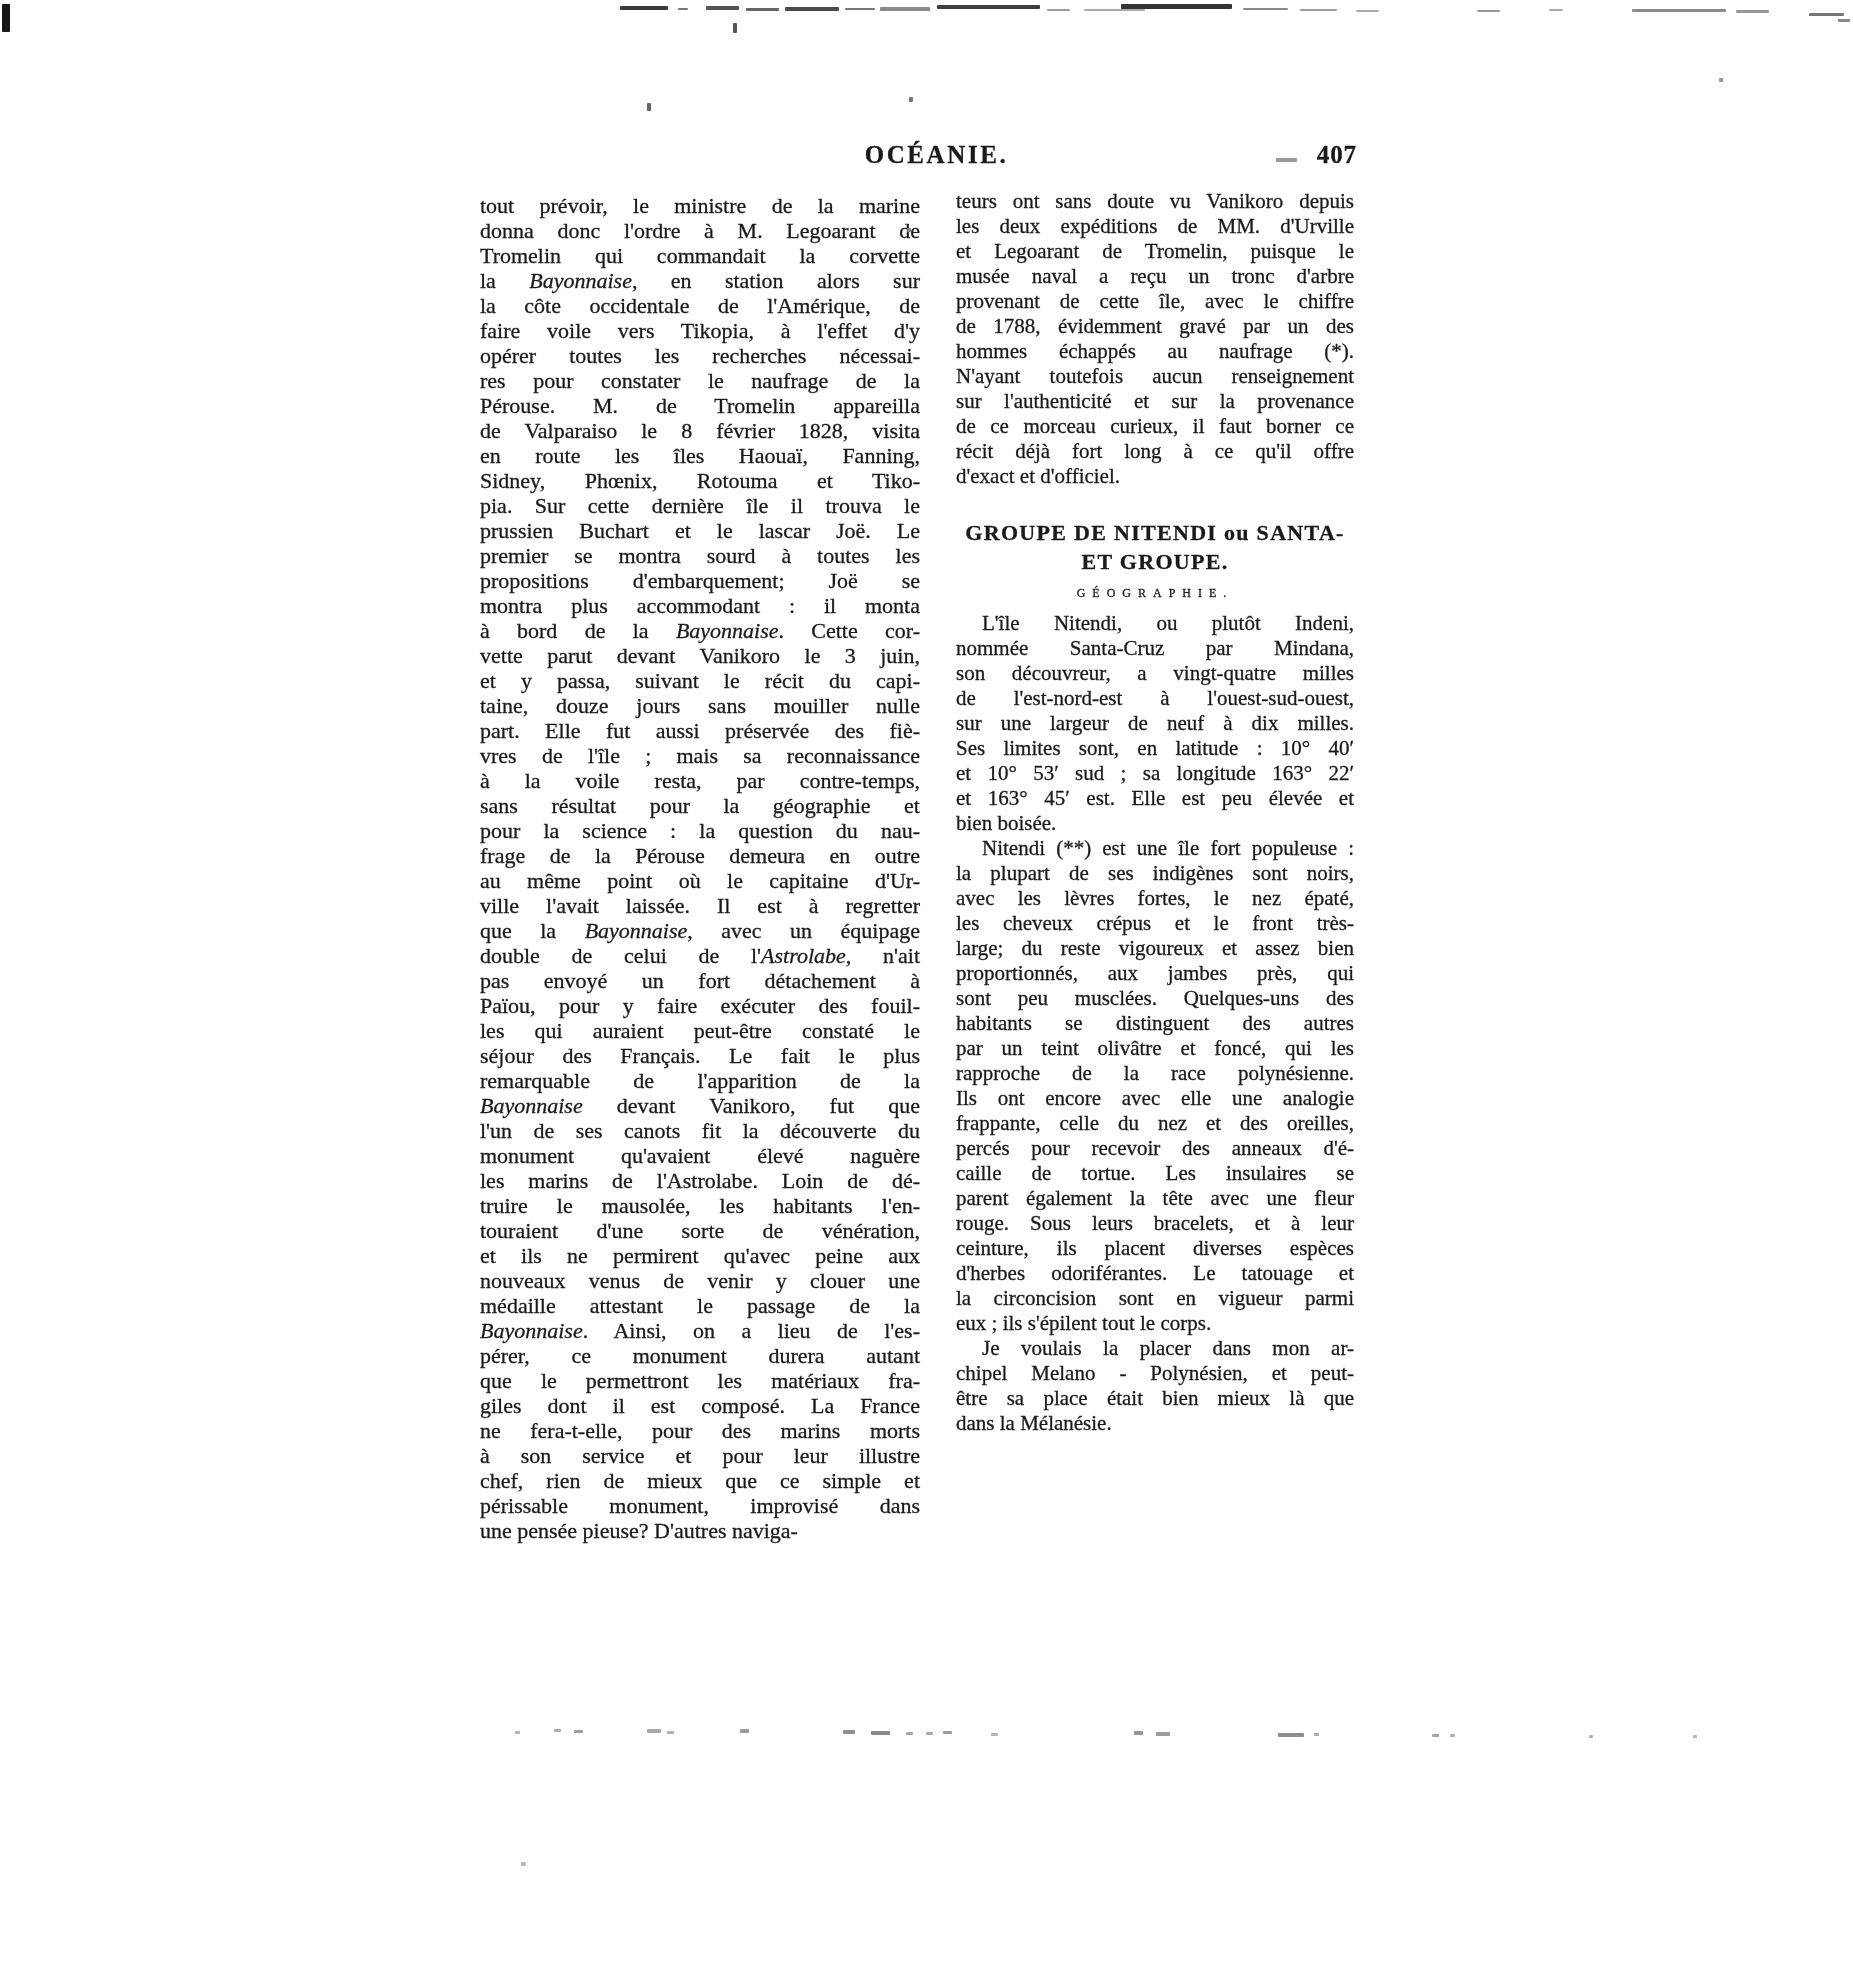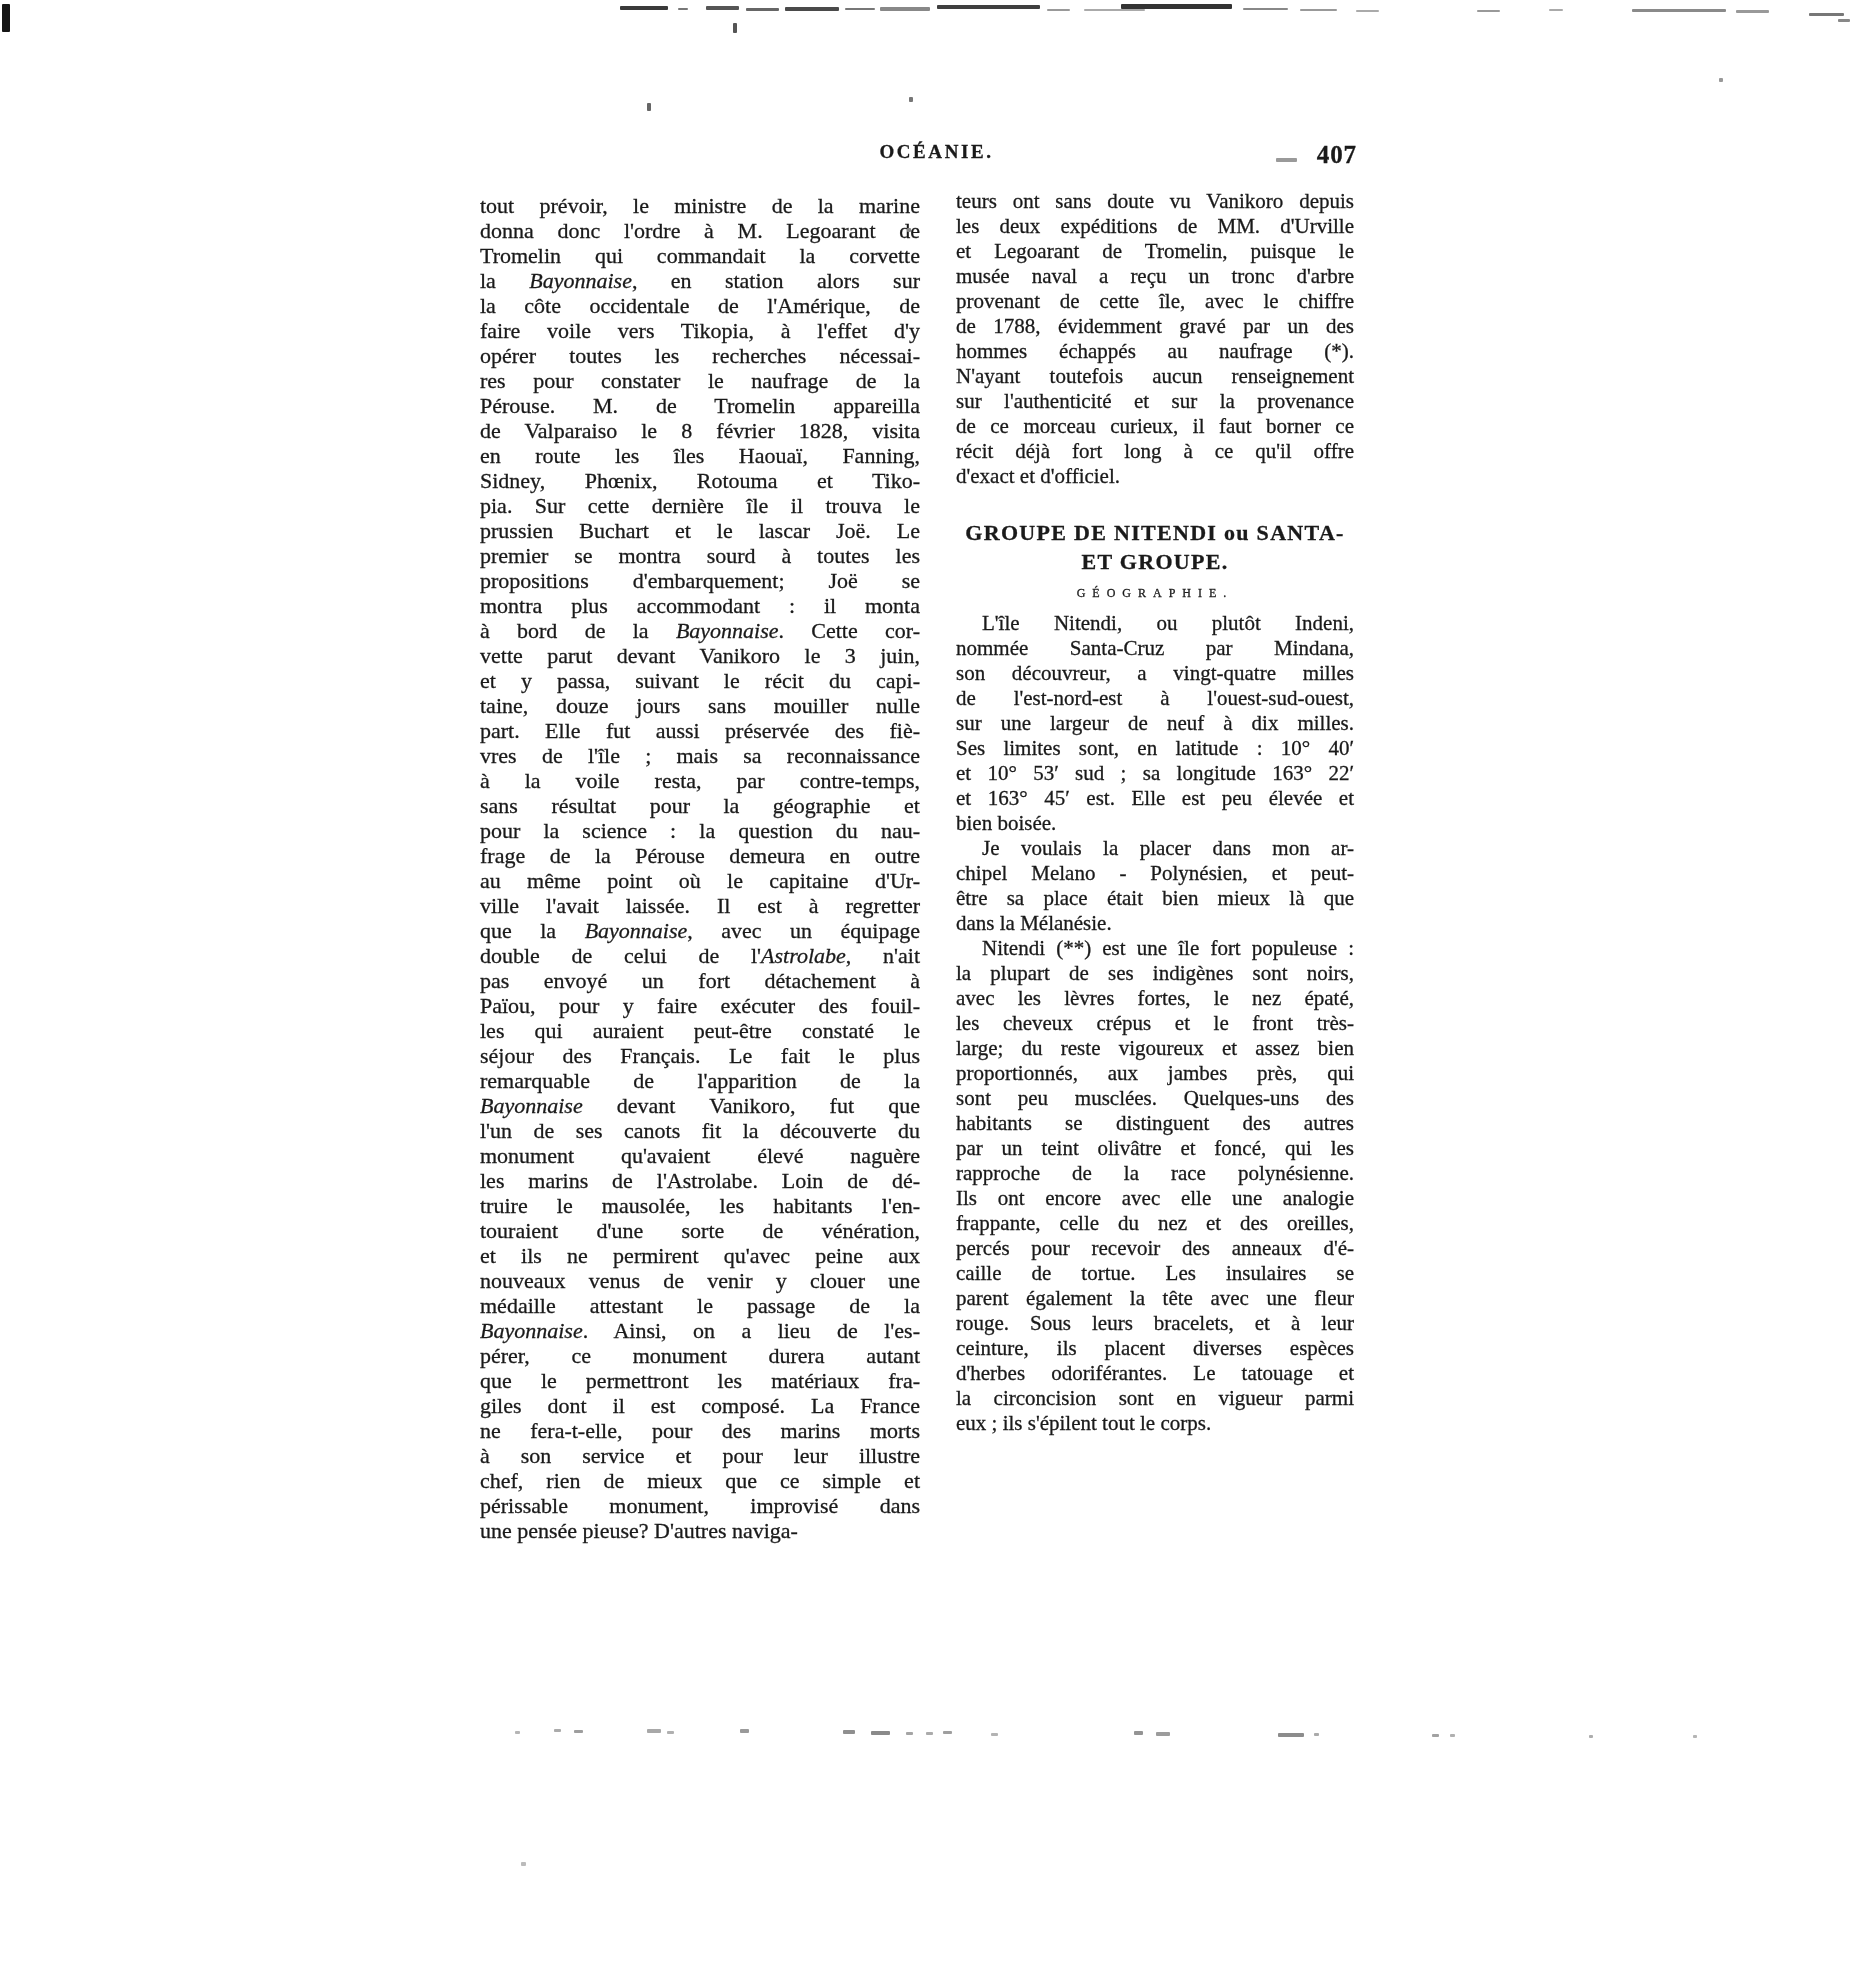--- a/index.html
+++ b/index.html
@@ -7,21 +7,21 @@
     position:relative;
     width:1854px;height:1988px;
     background:#ffffff;
     font-family:"Liberation Serif","DejaVu Serif",serif;
     color:#1a1a1a;
     overflow:hidden;
     -webkit-text-stroke:0.3px currentColor;
   }
   .hdr-title{
     position:absolute;top:141px;left:806px;width:261px;
-    text-align:center;font-size:19px;font-weight:700;letter-spacing:2.6px;
+    text-align:center;font-size:25px;font-weight:700;letter-spacing:2.6px;
   }
   .hdr-page-num{
     position:absolute;top:141px;left:1298px;width:59px;
     text-align:right;font-size:25px;font-weight:700;letter-spacing:0.9px;
   }
   .col{position:absolute;}
   .col-left{left:480px;top:193px;width:440px;font-size:22px;line-height:25px;}
   .col-right{left:956px;top:189px;width:398px;font-size:21px;line-height:25px;}
   .line{
     text-align:justify;text-align-last:justify;
@@ -135,46 +135,46 @@
         <div class="line">nommée Santa-Cruz par Mindana,</div>
         <div class="line">son découvreur, a vingt-quatre milles</div>
         <div class="line">de l'est-nord-est à l'ouest-sud-ouest,</div>
         <div class="line">sur une largeur de neuf à dix milles.</div>
         <div class="line">Ses limites sont, en latitude : 10° 40′</div>
         <div class="line">et 10° 53′ sud ; sa longitude 163° 22′</div>
         <div class="line">et 163° 45′ est. Elle est peu élevée et</div>
         <div class="line">bien boisée.</div>
       </div>
     <div class="para indent-first">
-        <div class="line">Je voulais la placer dans mon ar-</div>
-        <div class="line">chipel Melano - Polynésien, et peut-</div>
-        <div class="line">être sa place était bien mieux là que</div>
-        <div class="line">dans la Mélanésie.</div>
-      </div>
-    <div class="para indent-first">
         <div class="line">Nitendi (**) est une île fort populeuse :</div>
         <div class="line">la plupart de ses indigènes sont noirs,</div>
         <div class="line">avec les lèvres fortes, le nez épaté,</div>
         <div class="line">les cheveux crépus et le front très-</div>
         <div class="line">large; du reste vigoureux et assez bien</div>
         <div class="line">proportionnés, aux jambes près, qui</div>
         <div class="line">sont peu musclées. Quelques-uns des</div>
         <div class="line">habitants se distinguent des autres</div>
         <div class="line">par un teint olivâtre et foncé, qui les</div>
         <div class="line">rapproche de la race polynésienne.</div>
         <div class="line">Ils ont encore avec elle une analogie</div>
         <div class="line">frappante, celle du nez et des oreilles,</div>
         <div class="line">percés pour recevoir des anneaux d'é-</div>
         <div class="line">caille de tortue. Les insulaires se</div>
         <div class="line">parent également la tête avec une fleur</div>
         <div class="line">rouge. Sous leurs bracelets, et à leur</div>
         <div class="line">ceinture, ils placent diverses espèces</div>
         <div class="line">d'herbes odoriférantes. Le tatouage et</div>
         <div class="line">la circoncision sont en vigueur parmi</div>
         <div class="line">eux ; ils s'épilent tout le corps.</div>
+      </div>
+    <div class="para indent-first">
+        <div class="line">Je voulais la placer dans mon ar-</div>
+        <div class="line">chipel Melano - Polynésien, et peut-</div>
+        <div class="line">être sa place était bien mieux là que</div>
+        <div class="line">dans la Mélanésie.</div>
       </div>
   </div>
 
 <div class="artifact" style="left: 620px; top: 6px; width: 48px; height: 4.3px; background: rgb(58, 58, 58);"></div>
     <div class="artifact" style="left: 678px; top: 7.8px; width: 10.4px; height: 2.6px; background: rgb(119, 119, 119);"></div>
     <div class="artifact" style="left: 706px; top: 6px; width: 33px; height: 3.5px; background: rgb(85, 85, 85);"></div>
     <div class="artifact" style="left: 746px; top: 7.8px; width: 33px; height: 3.5px; background: rgb(102, 102, 102);"></div>
     <div class="artifact" style="left: 785px; top: 7px; width: 54px; height: 3.5px; background: rgb(74, 74, 74);"></div>
     <div class="artifact" style="left: 845px; top: 7.8px; width: 29.5px; height: 2.6px; background: rgb(119, 119, 119);"></div>
     <div class="artifact" style="left: 880px; top: 7px; width: 50px; height: 3.5px; background: rgb(136, 136, 136);"></div>

